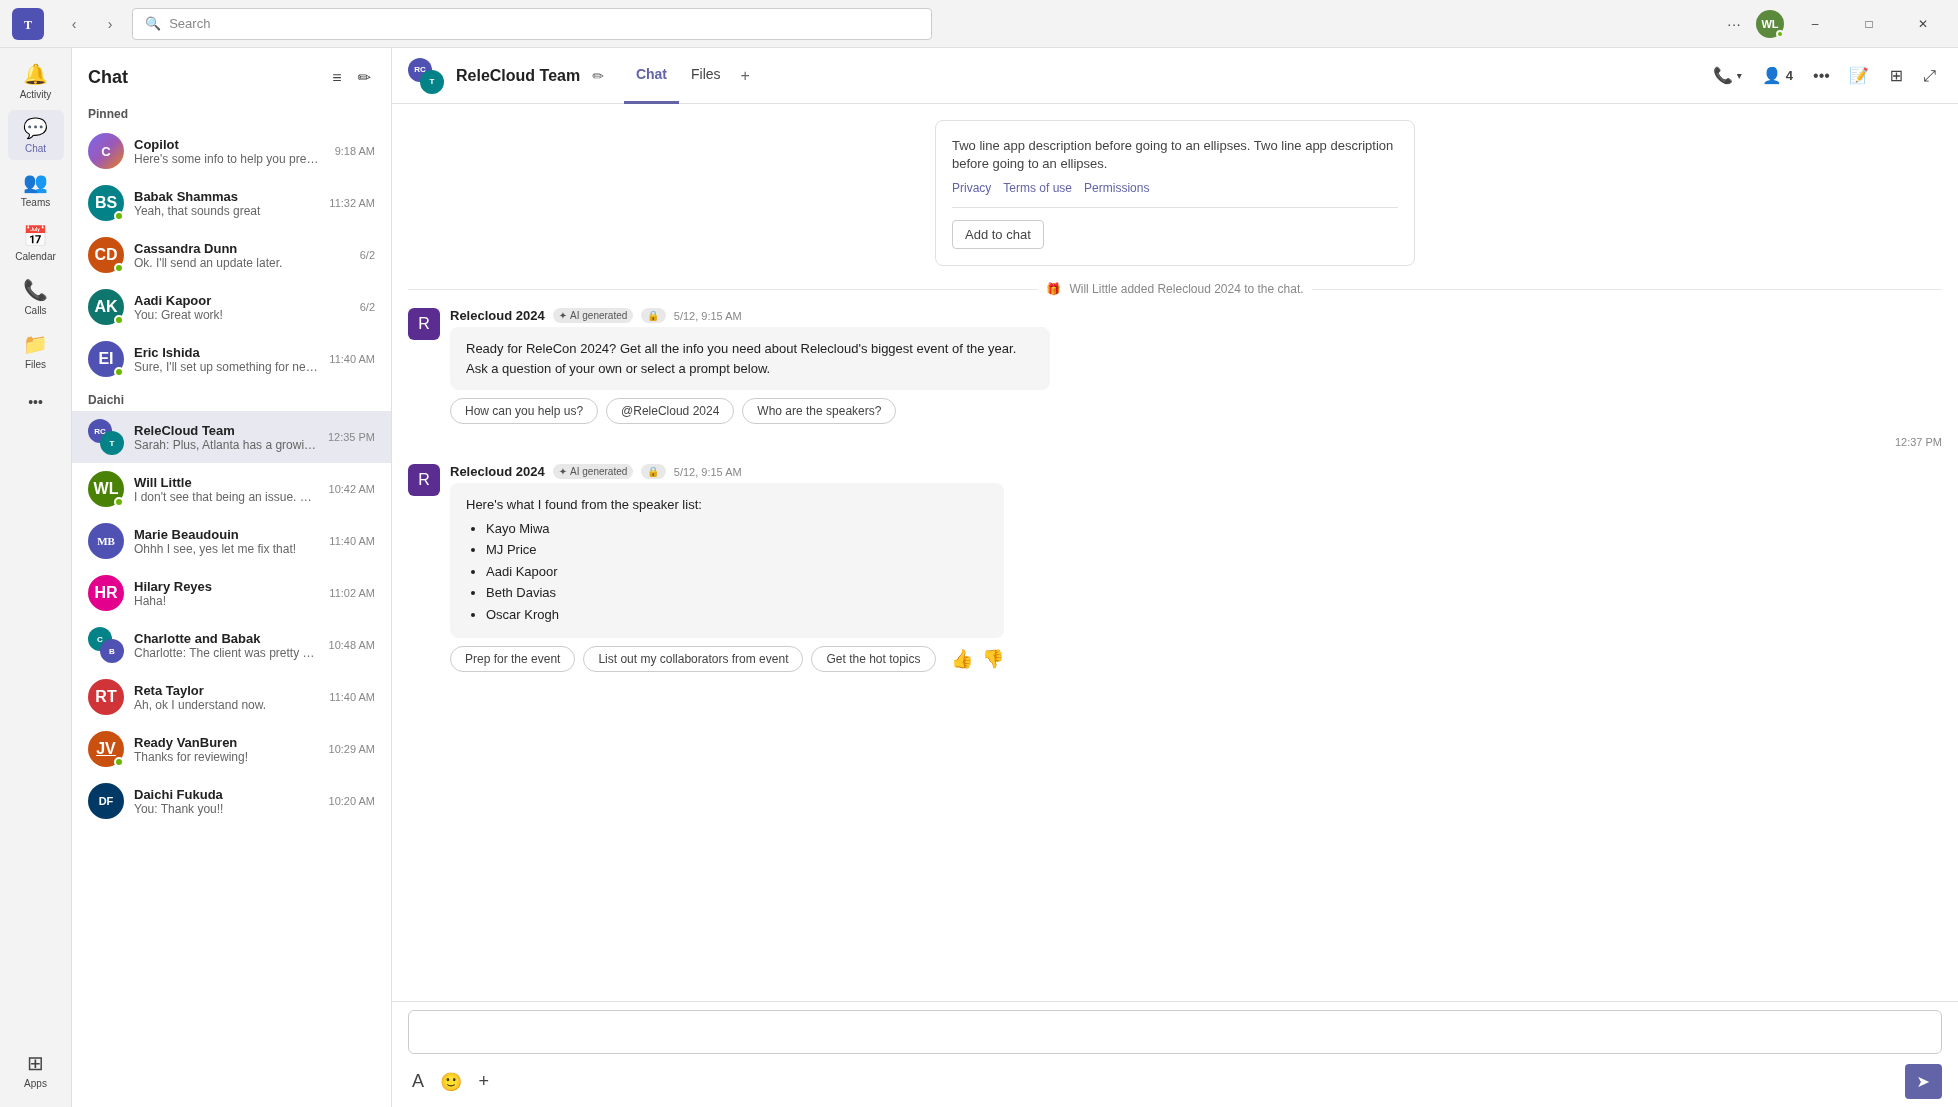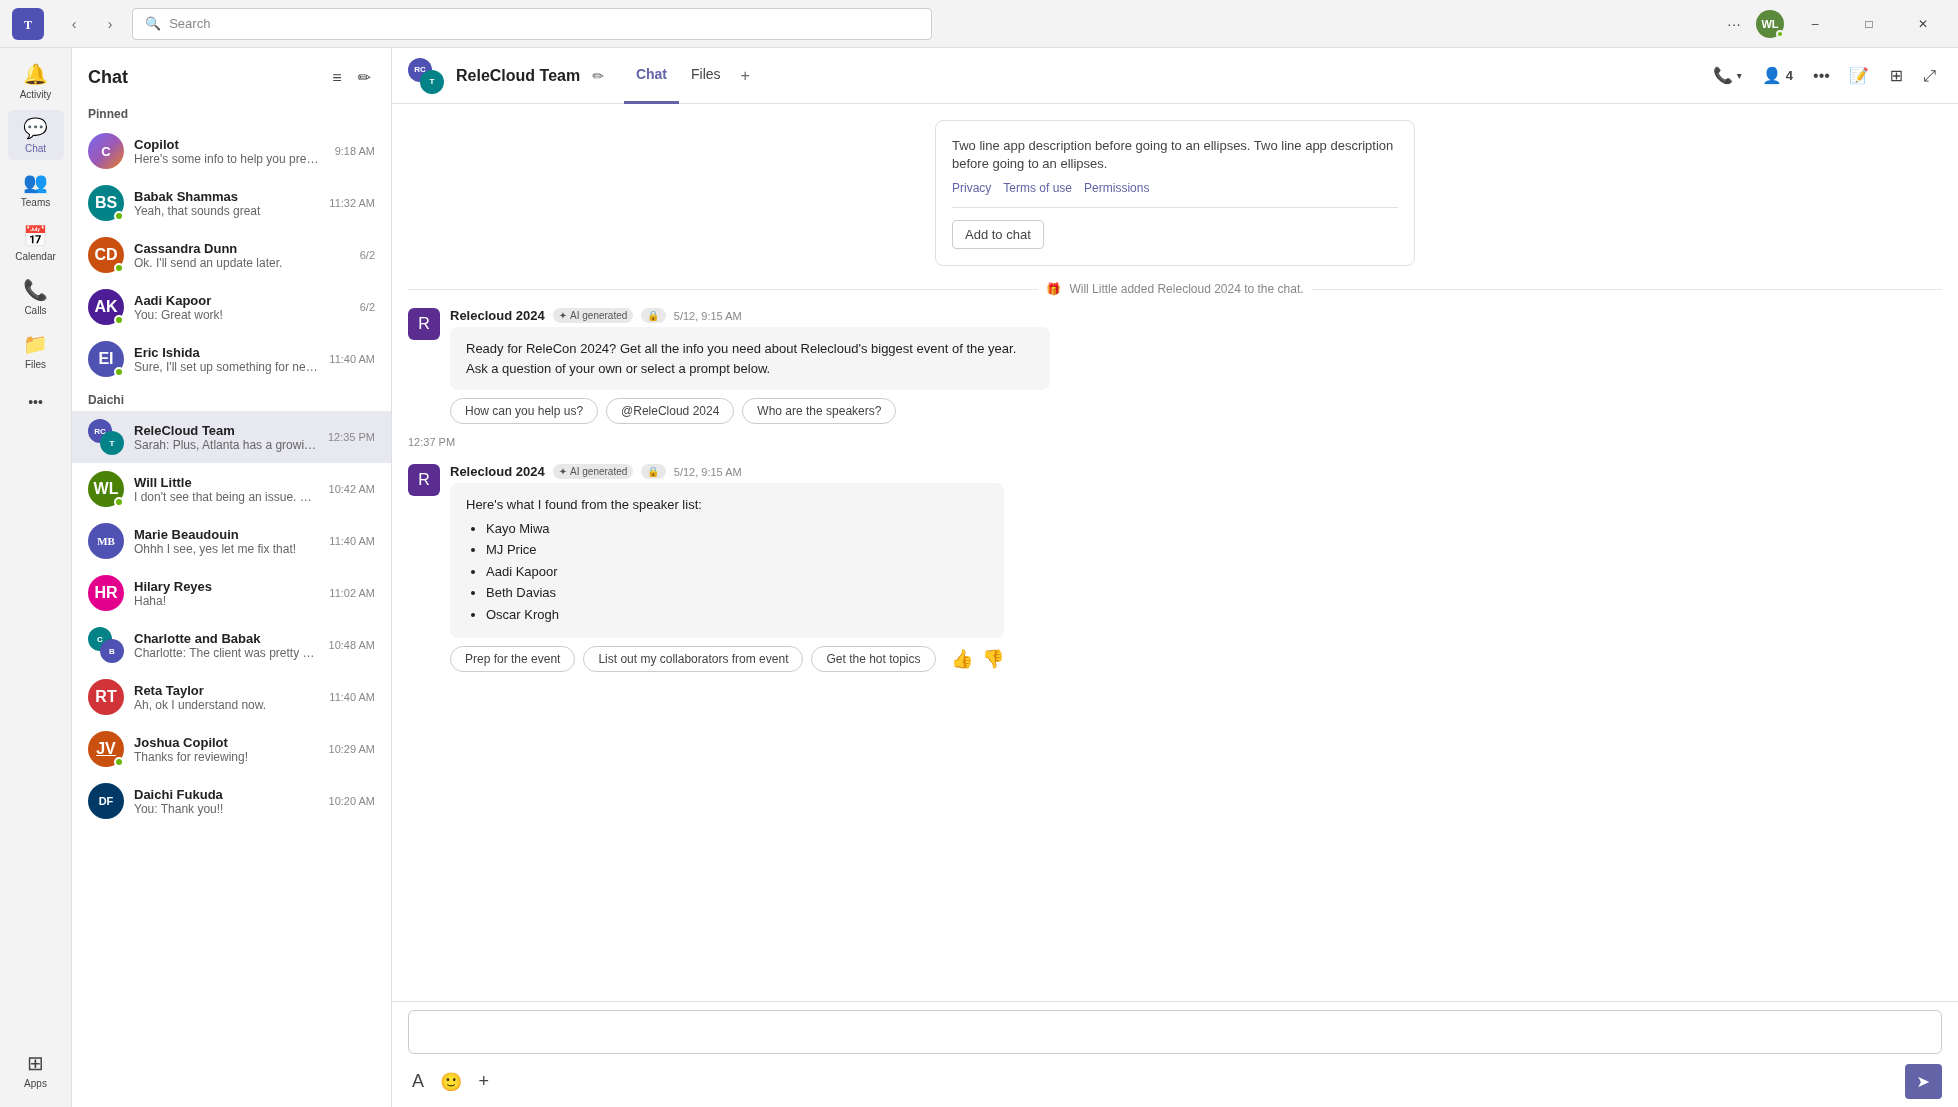--- a/index.html
+++ b/index.html
@@ -151,21 +151,21 @@
     .compose-actions { display: flex; align-items: center; justify-content: space-between; margin-top: 6px; }
     .compose-action-btns { display: flex; gap: 8px; }
     .compose-btn { background: transparent; border: none; cursor: pointer; font-size: 18px; color: #444; padding: 4px; border-radius: 4px; }
     .send-btn { background: #6264a7; border: none; border-radius: 4px; padding: 8px 12px; cursor: pointer; color: white; font-size: 16px; display: flex; align-items: center; }
 
     
     .av-blue { background: #4f52b2; }
     .av-teal { background: #038387; }
     .av-green { background: #498205; }
     .av-orange { background: #ca5010; }
-    .av-purple { background: #4c1d95; }
+    .av-purple { background: #0f766e; }
     .av-pink { background: #e3008c; }
     .av-darkblue { background: #003966; }
     .av-red { background: #d13438; }
 
     .copilot-avatar { background: linear-gradient(135deg, #7b68ee, #9b59b6, #e67e22); }
 
     
     ::-webkit-scrollbar { width: 6px; }
     ::-webkit-scrollbar-thumb { background: #ccc; border-radius: 3px; }
 
@@ -357,21 +357,21 @@
         <div class="chat-preview">Ah, ok I understand now.</div>
       </div>
       <span class="chat-time">11:40 AM</span>
     </div>
     <div class="chat-item">
       <div class="chat-avatar av-orange" style="position:relative;text-decoration:underline;">
         <span>JV</span>
         <div class="chat-status online"></div>
       </div>
       <div class="chat-info">
-        <div class="chat-name">Joshua Copilot</div>
+        <div class="chat-name">Ready VanBuren</div>
         <div class="chat-preview">Thanks for reviewing!</div>
       </div>
       <span class="chat-time">10:29 AM</span>
     </div>
     <div class="chat-item">
       <div class="chat-avatar av-darkblue" style="font-size:11px;">DF</div>
       <div class="chat-info">
         <div class="chat-name">Daichi Fukuda</div>
         <div class="chat-preview">You: Thank you!!</div>
       </div>
@@ -445,21 +445,21 @@
             <span>Ready for ReleCon 2024? Get all the info you need about Relecloud's biggest event of the year. Ask a question of your own or select a prompt below.</span>
           </div>
           <div class="msg-actions">
             <button class="msg-action-btn">How can you help us?</button>
             <button class="msg-action-btn">@ReleCloud 2024</button>
             <button class="msg-action-btn">Who are the speakers?</button>
           </div>
         </div>
       </div>
 
-      <div class="msg-row right" style="margin: 12px 0; justify-content: flex-end;">
+      <div class="msg-row right" style="margin: 12px 0; justify-content: flex-start;">
         <div style="max-width:500px;">
           <div class="msg-right-meta">12:37 PM</div>
         </div>
       </div>
 
       <div class="msg-row" style="margin-top:12px;">
         <div class="bot-avatar-icon" style="background:#5c2d91;">
           <span style="font-size:16px;color:white;">R</span>
         </div>
         <div class="msg-content">

